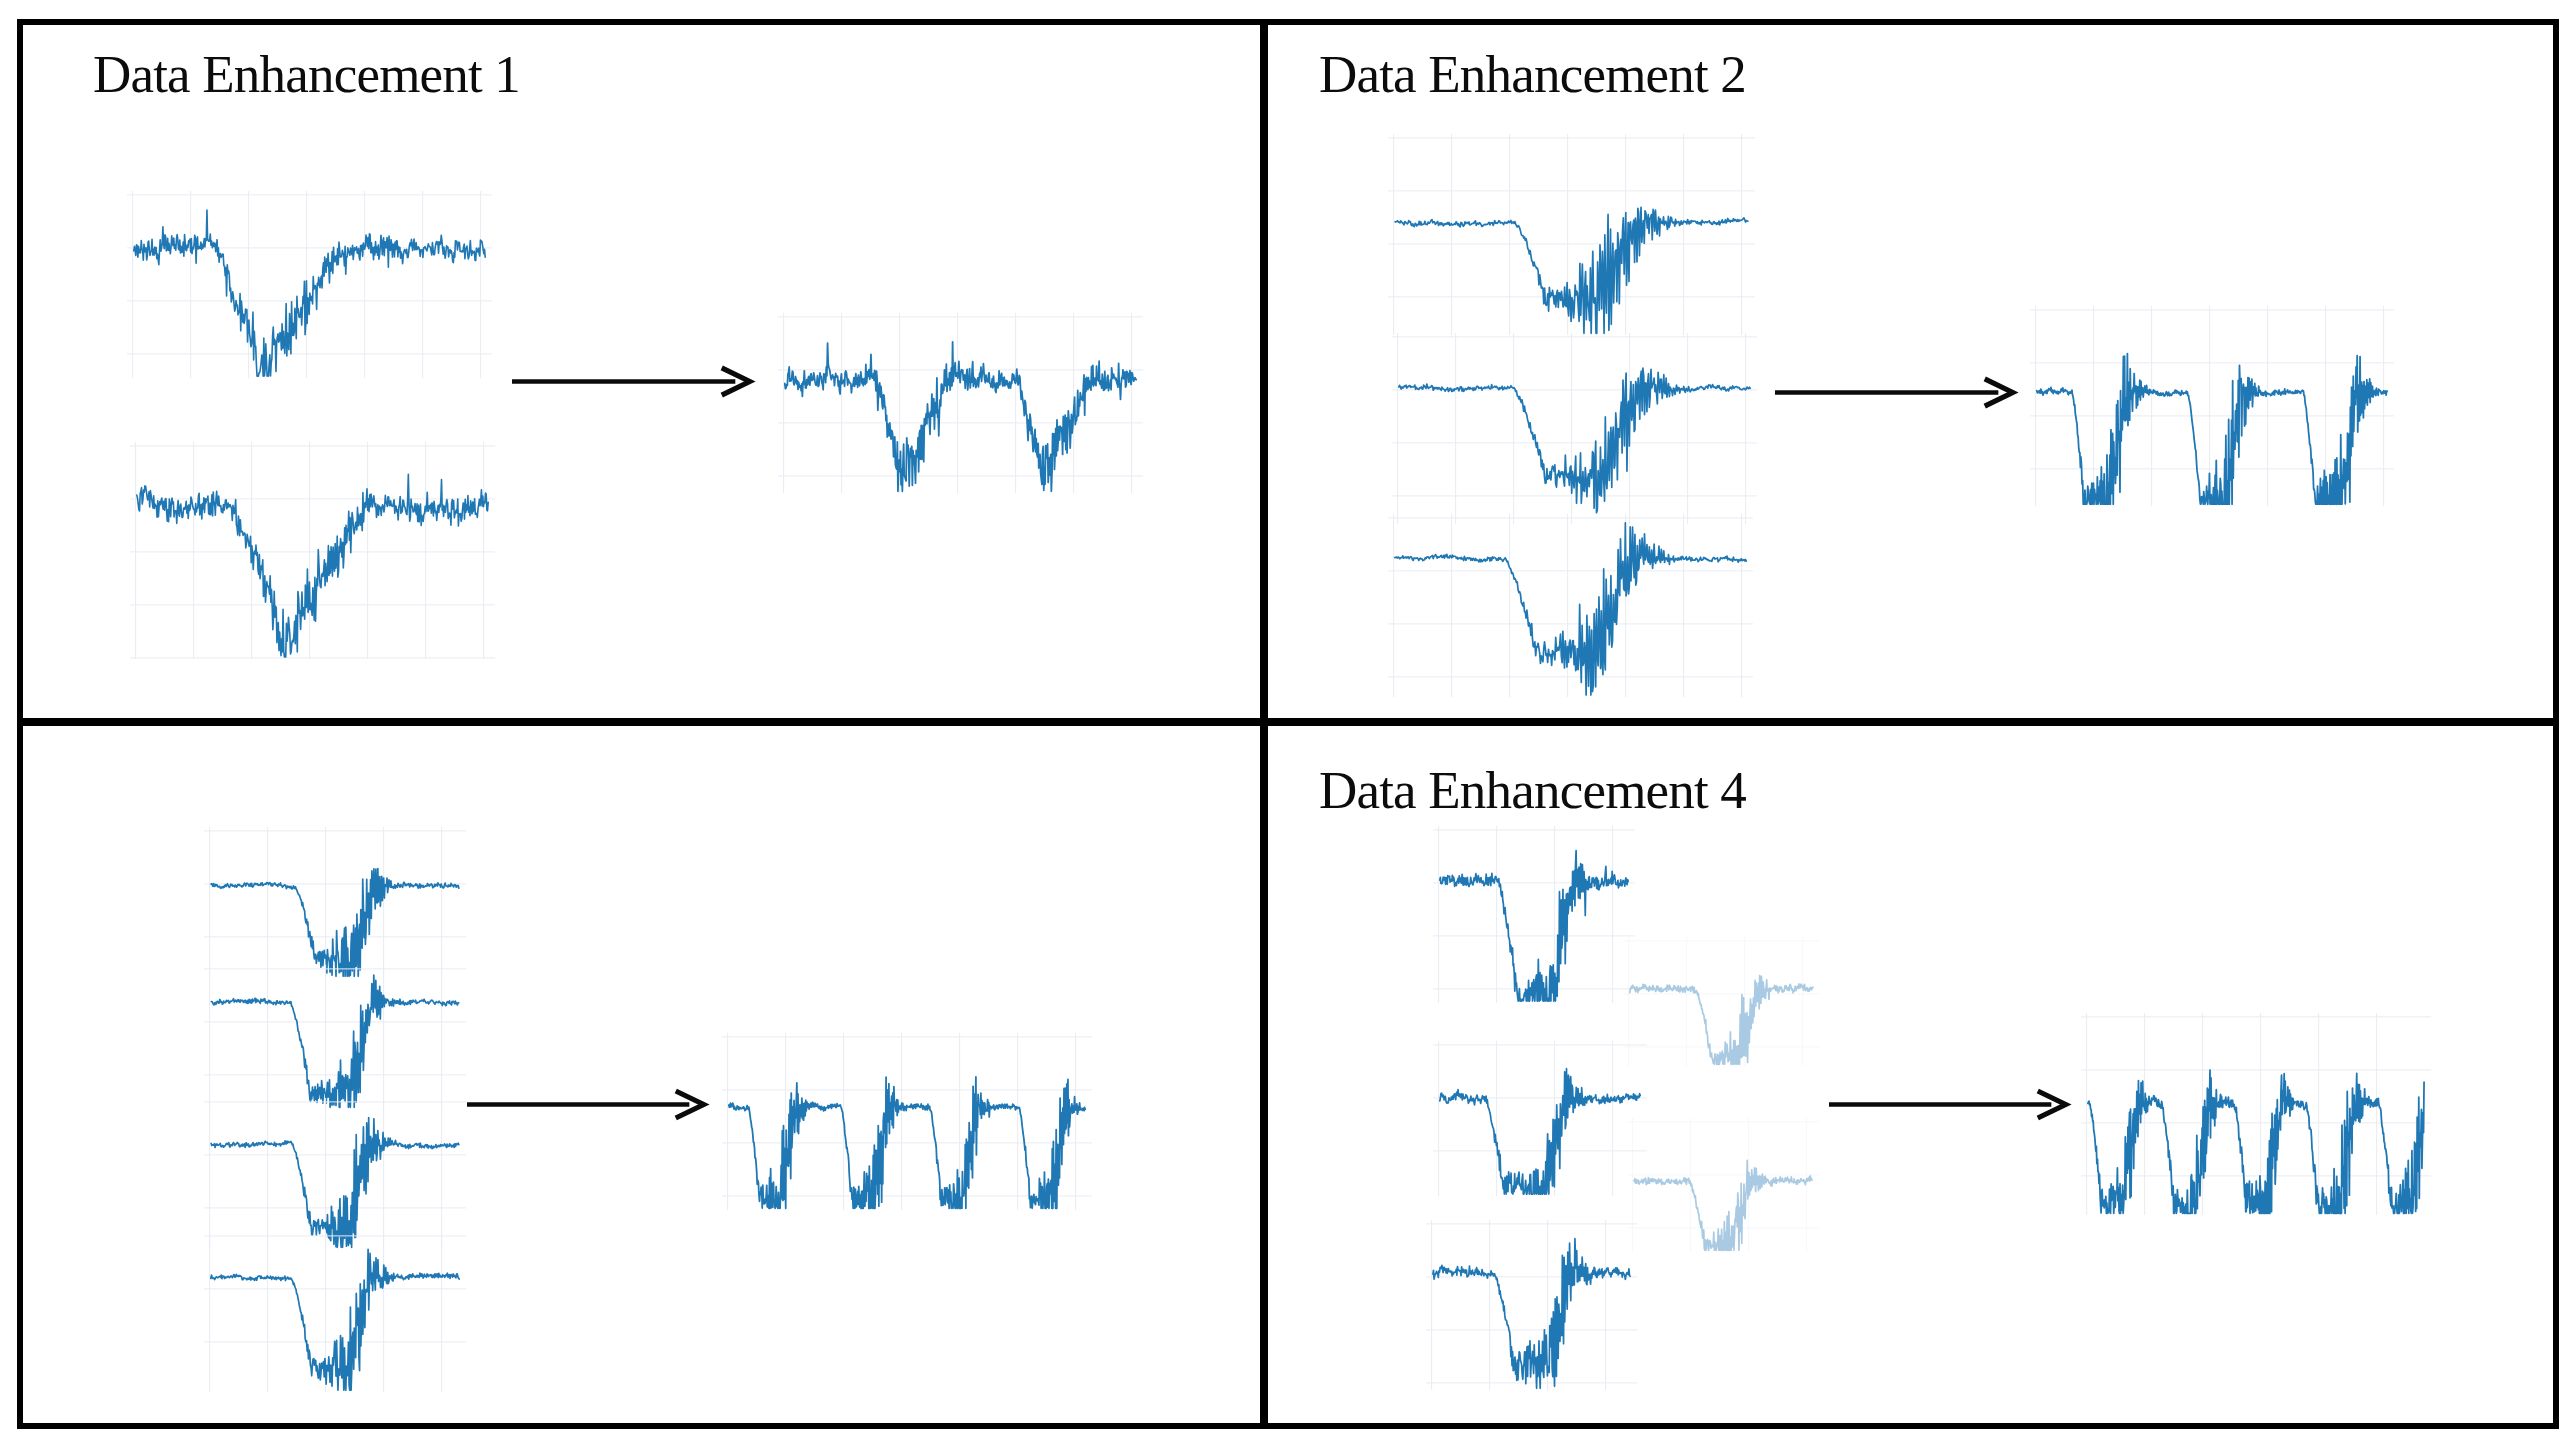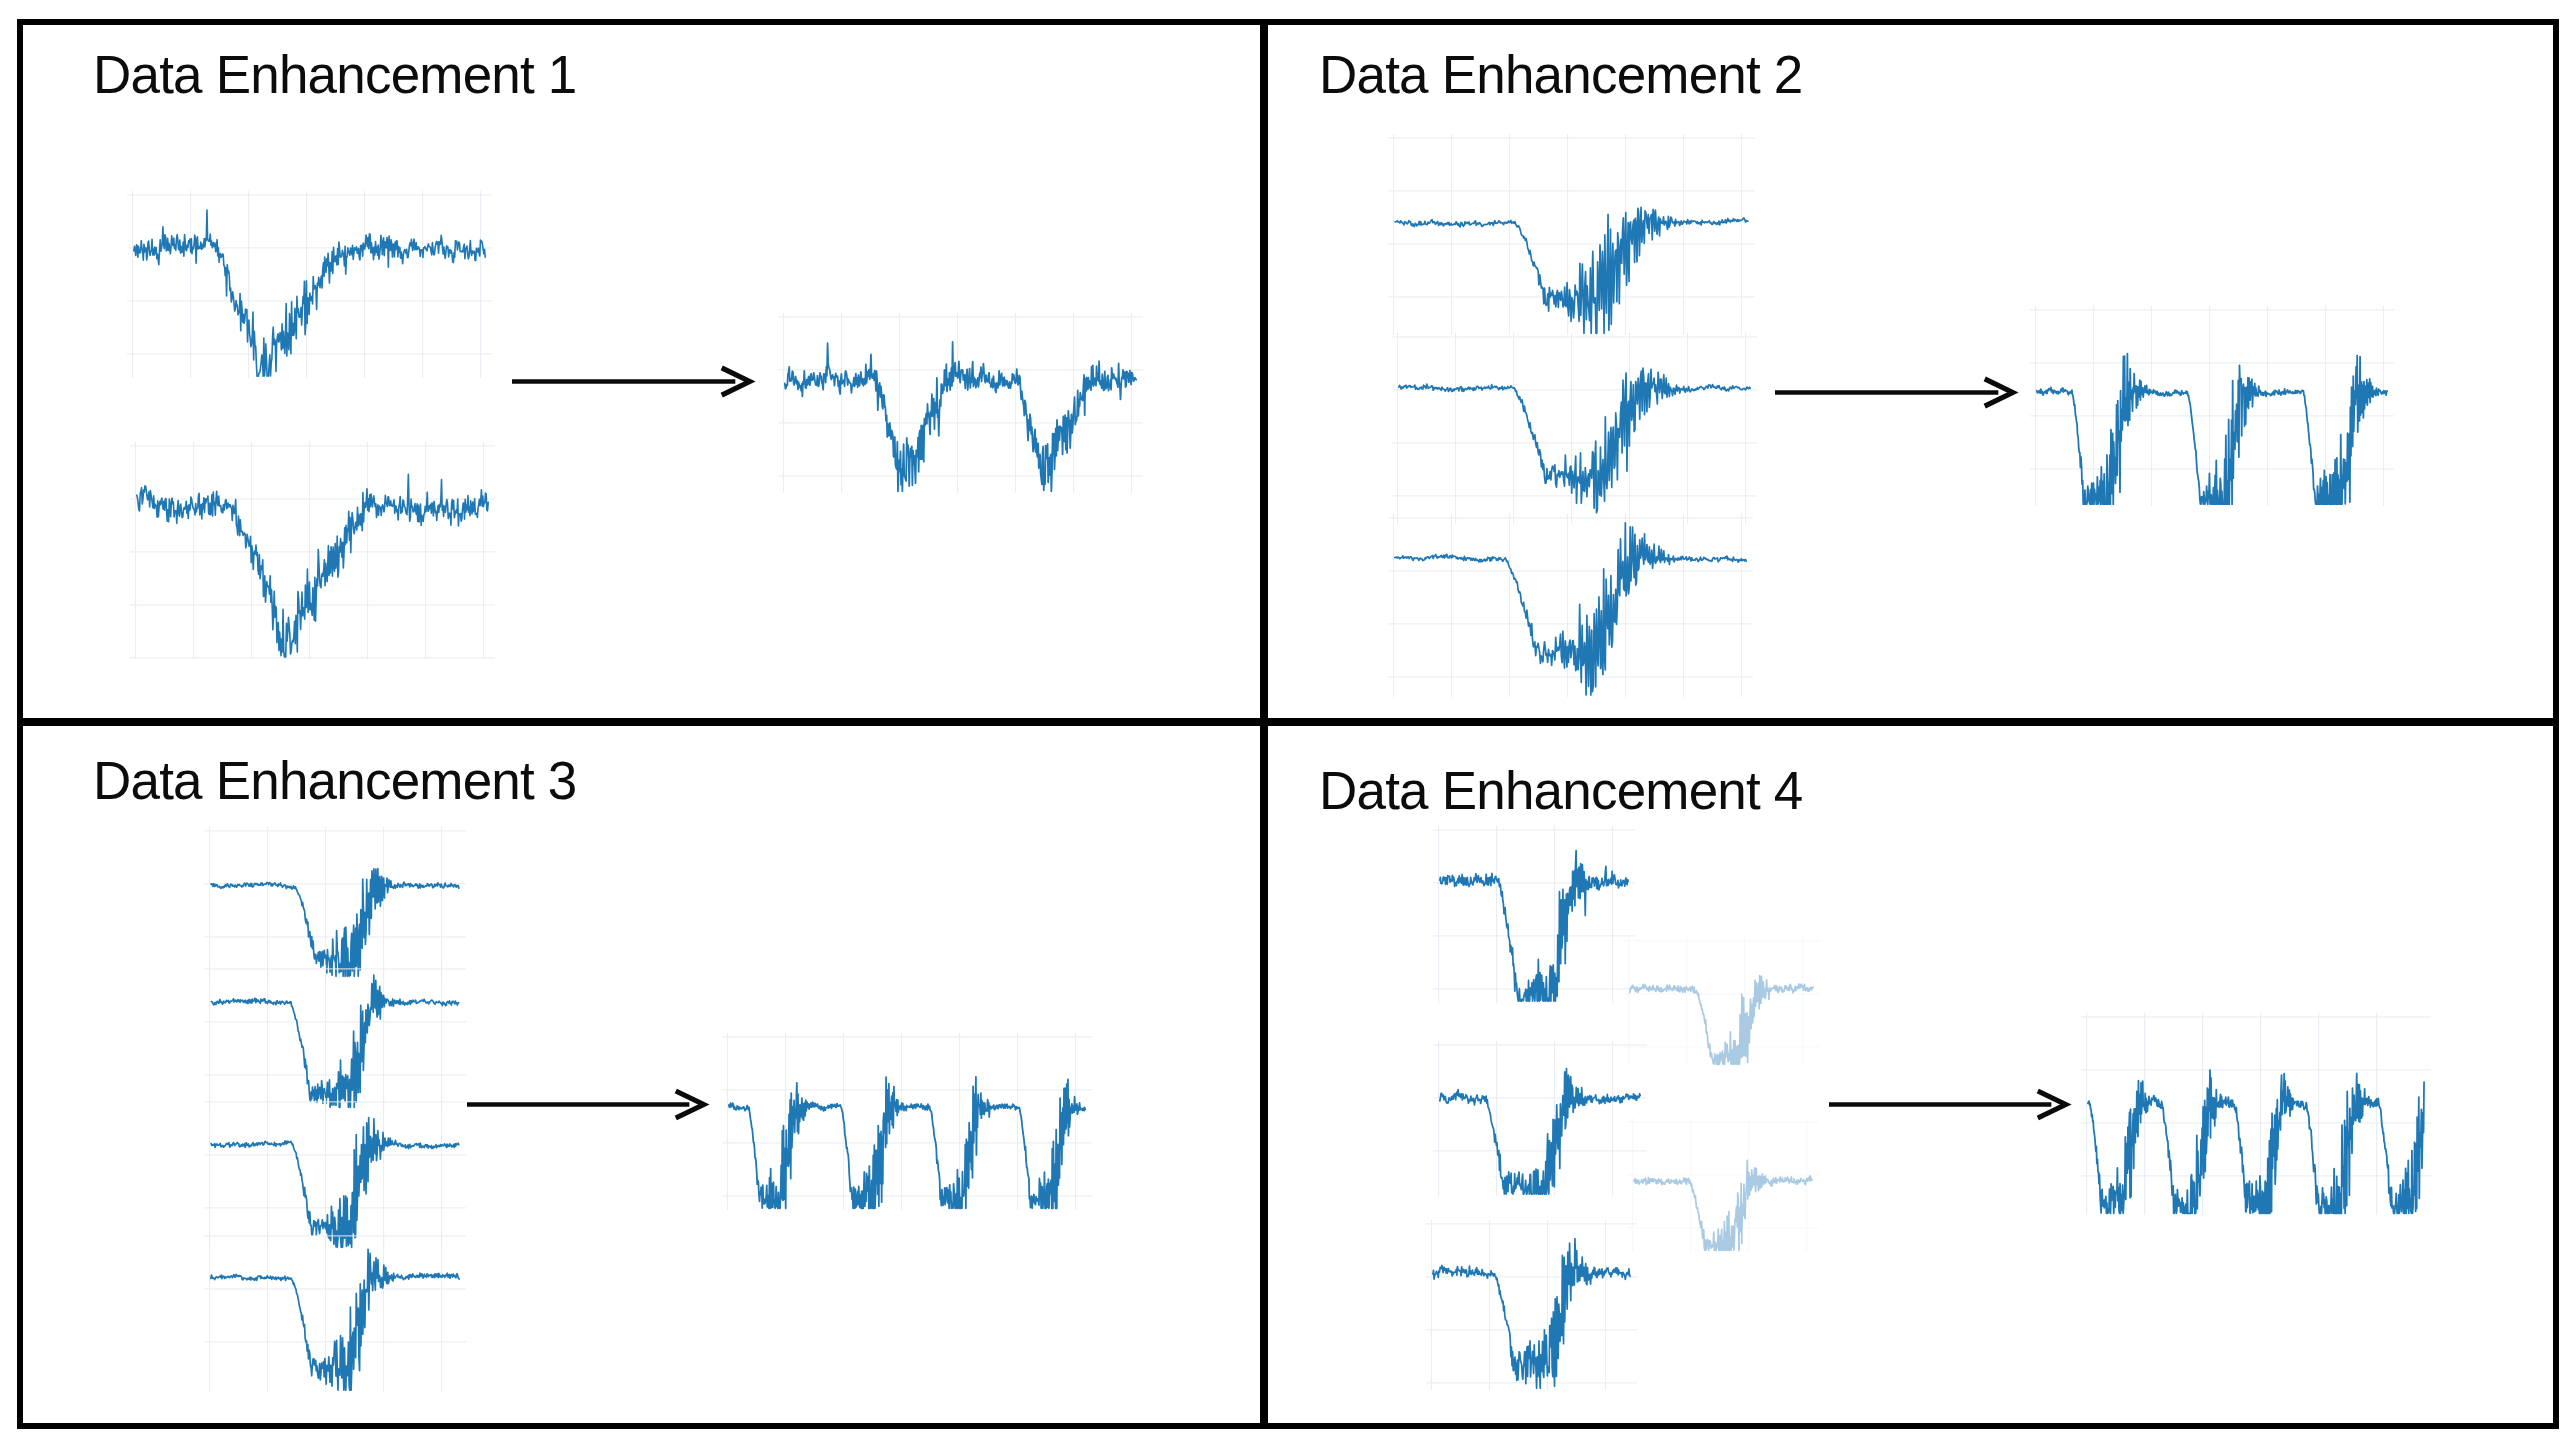--- a/index.html
+++ b/index.html
@@ -4,21 +4,21 @@
 <style>
   html,body{margin:0;padding:0;background:#ffffff;}
   .page{position:relative;width:2576px;height:1448px;background:#ffffff;overflow:hidden;
         font-family:"Liberation Serif","DejaVu Serif",serif;}
   .frame{position:absolute;left:17px;top:18.7px;width:2542px;height:1410px;
          border:6.8px solid var(--frame,#000);box-sizing:border-box;}
   .divider-v{position:absolute;left:1260px;top:18.7px;width:7.6px;height:1410px;background:var(--frame,#000);}
   .divider-h{position:absolute;left:17px;top:718px;width:2542px;height:7.6px;background:var(--frame,#000);}
   .panel{position:absolute;inset:0;}
   .panel-title{position:absolute;margin:0;font-weight:normal;
-               font-family:Liberation Sans, sans-serif;
+               font-family:Liberation Serif, serif;
                font-size:53px;line-height:1;letter-spacing:-0.8px;color:var(--ink,#0c0c0c);white-space:nowrap;}
   .pt1{left:93px;top:48px}
   .pt2{left:1319px;top:48px}
   .pt3{left:93px;top:754px}
   .pt4{left:1319px;top:764px}
   .wave{position:absolute;
         background-image:linear-gradient(to right,var(--grid,#e8ebf2) 0.8px,transparent 0.8px),
                          linear-gradient(to bottom,var(--grid,#e8ebf2) 0.8px,transparent 0.8px);
         background-size:58px 53px;background-position:5.1px 3.4px;}
   .wave svg{display:block;}
@@ -75,21 +75,20 @@
         <svg viewBox="0 0 428 235" width="100%" height="100%">
           <path d="M8.0,99.5L8.7,102.0L9.3,101.3L10.0,100.1L10.7,101.6L11.3,99.4L12.0,102.5L12.7,97.8L13.3,98.9L14.0,102.5L14.7,101.0L15.3,104.8L16.0,101.9L16.7,101.3L17.3,101.7L18.0,100.0L18.6,102.1L19.3,99.3L20.0,102.8L20.6,98.8L21.3,99.7L22.0,97.1L22.6,97.8L23.3,97.7L24.0,99.2L24.6,95.6L25.3,101.0L26.0,98.7L26.6,98.8L27.3,102.9L28.0,100.4L28.6,99.1L29.3,100.0L30.0,101.6L30.6,100.5L31.3,102.6L32.0,101.4L32.6,100.3L33.3,103.3L34.0,100.8L34.6,101.9L35.3,101.6L36.0,100.2L36.6,97.6L37.3,99.7L38.0,96.9L38.6,96.3L39.3,101.3L39.9,100.0L40.6,100.0L41.3,98.3L41.9,98.8L42.6,99.8L43.3,99.6L43.9,100.3L44.6,103.3L45.3,104.2L45.9,101.3L46.6,102.2L47.3,101.0L47.9,102.2L48.6,100.8L49.3,98.9L49.9,104.1L50.6,106.3L51.3,111.0L51.9,116.7L52.6,115.9L53.3,126.9L53.9,130.0L54.6,135.1L55.3,138.8L55.9,151.3L56.6,153.7L57.3,167.1L57.9,172.2L58.6,172.0L59.3,189.7L59.9,177.4L60.6,188.2L61.2,209.2L61.9,205.2L62.6,233.0L63.2,230.2L63.9,233.0L64.6,216.3L65.2,233.0L65.9,233.0L66.6,233.0L67.2,230.2L67.9,211.8L68.6,218.5L69.2,226.9L69.9,231.3L70.6,233.0L71.2,215.9L71.9,233.0L72.6,208.3L73.2,232.8L73.9,225.2L74.6,208.3L75.2,233.0L75.9,215.6L76.6,224.5L77.2,221.1L77.9,233.0L78.6,233.0L79.2,200.8L79.9,231.7L80.5,232.6L81.2,213.0L81.9,229.6L82.5,205.3L83.2,233.0L83.9,189.1L84.5,233.0L85.2,206.1L85.9,221.9L86.5,233.0L87.2,197.4L87.9,233.0L88.5,233.0L89.2,233.0L89.9,233.0L90.5,175.1L91.2,233.0L91.9,207.6L92.5,233.0L93.2,208.1L93.9,175.3L94.5,233.0L95.2,145.4L95.9,220.4L96.5,177.5L97.2,149.7L97.9,233.0L98.5,159.8L99.2,194.6L99.9,178.3L100.5,208.6L101.2,188.5L101.8,116.1L102.5,198.7L103.2,111.1L103.8,155.3L104.5,147.1L105.2,162.6L105.8,218.8L106.5,99.3L107.2,158.7L107.8,121.7L108.5,145.5L109.2,118.5L109.8,59.2L110.5,133.6L111.2,59.0L111.8,135.1L112.5,107.6L113.2,109.0L113.8,133.9L114.5,55.9L115.2,140.3L115.8,89.5L116.5,103.2L117.2,134.2L117.8,73.7L118.5,109.1L119.2,98.9L119.8,105.4L120.5,123.5L121.2,96.1L121.8,103.4L122.5,79.4L123.1,100.7L123.8,96.1L124.5,93.9L125.1,119.8L125.8,94.6L126.5,116.5L127.1,102.2L127.8,95.0L128.5,106.8L129.1,87.2L129.8,110.5L130.5,88.5L131.1,104.0L131.8,101.7L132.5,95.9L133.1,107.0L133.8,100.4L134.5,99.4L135.1,94.0L135.8,101.5L136.5,98.8L137.1,93.4L137.8,102.7L138.5,99.1L139.1,99.6L139.8,104.3L140.5,97.9L141.1,102.0L141.8,98.8L142.4,101.6L143.1,100.9L143.8,102.3L144.4,102.6L145.1,98.6L145.8,101.6L146.4,99.5L147.1,100.1L147.8,100.4L148.4,103.4L149.1,100.9L149.8,100.5L150.4,104.7L151.1,102.4L151.8,103.0L152.4,105.0L153.1,104.2L153.8,102.2L154.4,104.9L155.1,103.4L155.8,104.1L156.4,102.2L157.1,104.4L157.8,105.8L158.4,105.6L159.1,104.2L159.8,101.8L160.4,100.8L161.1,103.3L161.8,105.3L162.4,102.3L163.1,101.4L163.7,104.8L164.4,105.4L165.1,103.5L165.7,104.3L166.4,105.0L167.1,103.6L167.7,102.5L168.4,101.7L169.1,102.4L169.7,102.2L170.4,99.2L171.1,98.8L171.7,102.1L172.4,99.4L173.1,101.9L173.7,100.5L174.4,101.4L175.1,103.0L175.7,101.5L176.4,104.1L177.1,104.9L177.7,104.1L178.4,99.5L179.1,102.3L179.7,102.4L180.4,103.4L181.1,101.8L181.7,102.0L182.4,102.1L183.1,102.5L183.7,100.1L184.4,102.8L185.0,100.8L185.7,105.4L186.4,105.0L187.0,110.0L187.7,112.6L188.4,115.7L189.0,120.9L189.7,127.3L190.4,134.0L191.0,138.4L191.7,144.2L192.4,149.7L193.0,156.4L193.7,162.0L194.4,168.5L195.0,169.5L195.7,182.1L196.4,193.2L197.0,197.4L197.7,202.5L198.4,206.0L199.0,212.6L199.7,227.2L200.4,233.0L201.0,233.0L201.7,224.3L202.4,224.1L203.0,225.5L203.7,233.0L204.3,218.2L205.0,226.0L205.7,233.0L206.3,227.5L207.0,228.7L207.7,211.8L208.3,229.5L209.0,233.0L209.7,217.7L210.3,225.6L211.0,196.6L211.7,233.0L212.3,225.1L213.0,221.6L213.7,233.0L214.3,233.0L215.0,233.0L215.7,213.4L216.3,233.0L217.0,233.0L217.7,199.1L218.3,233.0L219.0,181.6L219.7,233.0L220.3,216.4L221.0,225.1L221.7,233.0L222.3,232.2L223.0,233.0L223.7,202.5L224.3,208.6L225.0,233.0L225.6,217.5L226.3,233.0L227.0,232.8L227.6,233.0L228.3,233.0L229.0,179.9L229.6,233.0L230.3,152.2L231.0,233.0L231.6,233.0L232.3,205.0L233.0,233.0L233.6,133.3L234.3,233.0L235.0,180.4L235.6,204.7L236.3,198.2L237.0,134.3L237.6,233.0L238.3,87.7L239.0,202.3L239.6,151.6L240.3,148.6L241.0,168.2L241.6,123.4L242.3,148.4L243.0,115.3L243.6,159.1L244.3,159.8L244.9,87.3L245.6,177.6L246.3,69.7L246.9,89.7L247.6,87.3L248.3,85.4L248.9,152.6L249.6,98.1L250.3,97.3L250.9,91.8L251.6,98.4L252.3,141.1L252.9,95.9L253.6,138.7L254.3,95.5L254.9,111.9L255.6,118.2L256.3,84.1L256.9,120.3L257.6,84.7L258.3,103.3L258.9,110.7L259.6,89.3L260.3,104.0L260.9,86.0L261.6,118.3L262.3,100.2L262.9,95.0L263.6,103.4L264.3,91.0L264.9,105.6L265.6,96.2L266.2,102.4L266.9,105.4L267.6,101.9L268.2,105.8L268.9,94.1L269.6,101.5L270.2,99.7L270.9,99.5L271.6,104.1L272.2,101.9L272.9,104.6L273.6,101.8L274.2,105.0L274.9,104.9L275.6,101.7L276.2,101.6L276.9,100.1L277.6,106.3L278.2,101.8L278.9,102.6L279.6,103.2L280.2,102.8L280.9,103.7L281.6,103.3L282.2,103.7L282.9,105.3L283.6,104.8L284.2,103.5L284.9,102.1L285.6,104.1L286.2,100.7L286.9,100.2L287.5,104.3L288.2,99.0L288.9,100.8L289.5,99.9L290.2,100.1L290.9,102.3L291.5,102.6L292.2,103.6L292.9,98.7L293.5,102.9L294.2,102.0L294.9,104.6L295.5,101.2L296.2,103.2L296.9,102.0L297.5,100.5L298.2,103.1L298.9,102.9L299.5,97.4L300.2,103.5L300.9,101.6L301.5,100.4L302.2,100.4L302.9,98.5L303.5,101.7L304.2,102.0L304.9,100.9L305.5,99.7L306.2,101.9L306.8,101.7L307.5,102.2L308.2,100.9L308.8,101.4L309.5,102.8L310.2,101.4L310.8,101.9L311.5,102.6L312.2,99.1L312.8,102.2L313.5,100.0L314.2,102.2L314.8,99.4L315.5,100.4L316.2,100.1L316.8,101.7L317.5,100.9L318.2,102.6L318.8,100.6L319.5,100.1L320.2,98.9L320.8,99.5L321.5,99.7L322.2,105.2L322.8,105.2L323.5,113.7L324.2,117.7L324.8,119.9L325.5,129.6L326.2,136.5L326.8,138.2L327.5,147.7L328.1,153.1L328.8,162.3L329.5,163.2L330.1,168.4L330.8,184.6L331.5,180.0L332.1,186.9L332.8,194.9L333.5,215.3L334.1,215.3L334.8,219.4L335.5,230.2L336.1,233.0L336.8,233.0L337.5,233.0L338.1,211.6L338.8,233.0L339.5,221.3L340.1,233.0L340.8,229.3L341.5,202.7L342.1,233.0L342.8,213.1L343.5,233.0L344.1,233.0L344.8,205.3L345.5,233.0L346.1,193.2L346.8,233.0L347.5,233.0L348.1,200.5L348.8,233.0L349.4,207.6L350.1,233.0L350.8,222.7L351.4,232.5L352.1,233.0L352.8,198.2L353.4,233.0L354.1,214.3L354.8,233.0L355.4,198.3L356.1,233.0L356.8,233.0L357.4,196.3L358.1,233.0L358.8,180.6L359.4,231.7L360.1,233.0L360.8,178.4L361.4,233.0L362.1,198.5L362.8,213.2L363.4,233.0L364.1,204.0L364.8,233.0L365.4,151.1L366.1,233.0L366.8,233.0L367.4,206.4L368.1,197.5L368.7,180.0L369.4,214.4L370.1,180.6L370.7,232.5L371.4,195.9L372.1,184.0L372.7,206.1L373.4,149.3L374.1,203.9L374.7,194.4L375.4,150.7L376.1,230.5L376.7,118.8L377.4,176.0L378.1,95.4L378.7,155.7L379.4,165.1L380.1,82.3L380.7,147.3L381.4,107.0L382.1,99.3L382.7,115.8L383.4,71.6L384.1,107.5L384.7,58.2L385.4,148.1L386.1,102.8L386.7,93.1L387.4,135.0L388.1,59.4L388.7,128.2L389.4,93.8L390.0,89.4L390.7,125.4L391.4,93.7L392.0,131.3L392.7,88.8L393.4,120.8L394.0,101.7L394.7,94.3L395.4,113.4L396.0,86.6L396.7,116.4L397.4,90.7L398.0,101.5L398.7,107.5L399.4,85.5L400.0,113.3L400.7,90.1L401.4,101.1L402.0,106.3L402.7,94.3L403.4,107.0L404.0,99.6L404.7,104.1L405.4,101.5L406.0,99.0L406.7,105.4L407.4,96.6L408.0,101.9L408.7,102.2L409.4,104.9L410.0,97.8L410.7,98.8L411.3,99.5L412.0,99.5L412.7,101.8L413.3,103.3L414.0,102.4L414.7,101.0L415.3,102.8L416.0,99.6L416.7,102.3L417.3,102.0L418.0,99.7L418.7,104.6L419.3,100.9L420.0,100.1" fill="none" stroke="var(--trace)" stroke-width="2.1" stroke-linejoin="round" stroke-linecap="round"></path>
         </svg>
       </div>
       <svg class="arrow" width="242" height="41" style="left: 1775px; top: 372px;" viewBox="0 0 285 48">
         <line x1="0" y1="24" x2="263" y2="24" stroke="var(--arrow)" stroke-width="5.5"></line>
         <polyline points="247,8 280,24 247,40" fill="none" stroke="var(--arrow)" stroke-width="6" stroke-linejoin="miter" stroke-linecap="butt"></polyline>
       </svg>
     </section>
   <section class="panel">
-    <h2 class="panel-title pt3">Data Enhancement 3</h2>
   <div class="wave" style="left: 204px; top: 827px; width: 262px; height: 151px;">
         <svg viewBox="0 0 308 178" width="100%" height="100%">
           <path d="M8.0,67.3L8.8,66.9L9.5,69.0L10.3,70.0L11.1,66.8L11.9,69.9L12.6,69.8L13.4,67.7L14.2,69.2L14.9,68.1L15.7,70.1L16.5,70.7L17.2,70.2L18.0,69.9L18.8,71.8L19.6,72.2L20.3,70.9L21.1,70.4L21.9,71.8L22.6,70.1L23.4,70.9L24.2,68.7L24.9,68.1L25.7,70.1L26.5,68.7L27.3,66.8L28.0,68.9L28.8,70.4L29.6,71.2L30.3,69.5L31.1,67.2L31.9,68.9L32.7,68.0L33.4,69.6L34.2,69.5L35.0,68.9L35.7,70.6L36.5,68.6L37.3,69.4L38.0,71.0L38.8,69.4L39.6,67.7L40.4,68.6L41.1,67.7L41.9,69.0L42.7,69.1L43.4,69.3L44.2,70.7L45.0,69.2L45.8,69.7L46.5,67.8L47.3,66.1L48.1,67.2L48.8,69.5L49.6,66.5L50.4,66.3L51.1,66.7L51.9,68.0L52.7,69.7L53.5,68.8L54.2,66.6L55.0,69.9L55.8,66.5L56.5,70.5L57.3,70.6L58.1,69.4L58.8,67.1L59.6,66.3L60.4,67.5L61.2,66.9L61.9,67.8L62.7,66.9L63.5,68.7L64.2,68.6L65.0,68.1L65.8,68.7L66.6,66.2L67.3,68.0L68.1,65.8L68.9,69.0L69.6,68.3L70.4,67.5L71.2,67.4L71.9,66.9L72.7,67.5L73.5,65.6L74.3,65.4L75.0,66.2L75.8,67.8L76.6,65.7L77.3,65.6L78.1,66.8L78.9,69.4L79.7,67.0L80.4,69.5L81.2,67.7L82.0,67.4L82.7,66.0L83.5,66.3L84.3,68.1L85.0,68.7L85.8,68.3L86.6,70.1L87.4,67.2L88.1,68.3L88.9,68.2L89.7,65.9L90.4,68.9L91.2,68.7L92.0,71.1L92.7,69.8L93.5,69.8L94.3,68.2L95.1,68.4L95.8,68.6L96.6,72.7L97.4,71.3L98.1,69.6L98.9,71.1L99.7,70.0L100.5,70.7L101.2,71.9L102.0,70.0L102.8,71.8L103.5,73.2L104.3,72.1L105.1,69.3L105.8,71.1L106.6,72.5L107.4,70.5L108.2,73.1L108.9,74.0L109.7,76.5L110.5,78.6L111.2,79.9L112.0,80.1L112.8,82.9L113.6,85.4L114.3,86.9L115.1,92.8L115.9,89.0L116.6,94.6L117.4,96.8L118.2,99.0L118.9,108.4L119.7,112.9L120.5,108.6L121.3,115.5L122.0,112.0L122.8,129.5L123.6,125.6L124.3,123.4L125.1,132.7L125.9,141.1L126.6,129.1L127.4,143.3L128.2,134.5L129.0,149.4L129.7,155.6L130.5,150.2L131.3,150.0L132.0,160.9L132.8,155.4L133.6,152.1L134.4,147.7L135.1,158.1L135.9,146.9L136.7,147.5L137.4,165.3L138.2,155.5L139.0,146.9L139.7,163.4L140.5,152.6L141.3,145.4L142.1,154.3L142.8,151.0L143.6,155.1L144.4,172.0L145.1,144.5L145.9,156.3L146.7,153.9L147.5,161.2L148.2,171.2L149.0,157.0L149.8,151.8L150.5,174.7L151.3,132.1L152.1,154.5L152.8,154.5L153.6,157.8L154.4,152.0L155.2,176.0L155.9,122.0L156.7,144.9L157.5,148.1L158.2,157.4L159.0,171.8L159.8,170.5L160.5,161.1L161.3,170.3L162.1,133.4L162.9,131.0L163.6,176.0L164.4,136.6L165.2,119.3L165.9,176.0L166.7,117.9L167.5,140.5L168.3,176.0L169.0,142.7L169.8,172.2L170.6,176.0L171.3,159.9L172.1,174.8L172.9,139.2L173.6,125.4L174.4,169.7L175.2,137.5L176.0,115.6L176.7,176.0L177.5,151.3L178.3,119.2L179.0,164.3L179.8,102.6L180.6,132.7L181.4,176.0L182.1,125.1L182.9,114.7L183.7,168.6L184.4,97.5L185.2,123.6L186.0,142.9L186.7,61.5L187.5,94.6L188.3,130.5L189.1,100.5L189.8,138.5L190.6,123.1L191.4,61.7L192.1,106.9L192.9,91.7L193.7,78.0L194.4,126.6L195.2,95.1L196.0,61.9L196.8,107.8L197.5,51.8L198.3,79.4L199.1,82.5L199.8,49.4L200.6,65.2L201.4,96.5L202.2,49.7L202.9,86.4L203.7,89.5L204.5,49.0L205.2,88.3L206.0,62.3L206.8,58.5L207.5,93.5L208.3,78.4L209.1,58.3L209.9,86.8L210.6,63.2L211.4,60.2L212.2,83.8L212.9,68.1L213.7,68.6L214.5,70.1L215.3,60.1L216.0,77.4L216.8,70.5L217.6,62.3L218.3,67.5L219.1,70.9L219.9,63.4L220.6,70.9L221.4,71.3L222.2,70.2L223.0,72.2L223.7,70.8L224.5,68.1L225.3,72.1L226.0,69.1L226.8,70.0L227.6,70.8L228.3,66.4L229.1,68.7L229.9,68.4L230.7,70.9L231.4,67.8L232.2,69.2L233.0,69.7L233.7,71.3L234.5,66.4L235.3,65.1L236.1,66.2L236.8,69.2L237.6,67.6L238.4,68.9L239.1,67.5L239.9,68.0L240.7,66.7L241.4,68.8L242.2,70.6L243.0,66.8L243.8,69.4L244.5,68.0L245.3,69.1L246.1,70.4L246.8,69.6L247.6,68.7L248.4,68.7L249.2,67.0L249.9,68.8L250.7,67.7L251.5,70.0L252.2,72.2L253.0,69.8L253.8,67.1L254.5,71.9L255.3,68.4L256.1,69.8L256.9,70.6L257.6,68.8L258.4,71.1L259.2,70.3L259.9,70.2L260.7,69.4L261.5,69.6L262.2,69.8L263.0,66.6L263.8,67.7L264.6,69.2L265.3,69.7L266.1,67.9L266.9,68.2L267.6,67.2L268.4,68.0L269.2,71.6L270.0,70.2L270.7,70.6L271.5,67.5L272.3,69.6L273.0,67.9L273.8,67.5L274.6,69.6L275.3,65.9L276.1,68.1L276.9,68.1L277.7,68.0L278.4,70.9L279.2,67.2L280.0,69.6L280.7,70.9L281.5,71.9L282.3,71.4L283.1,68.3L283.8,66.1L284.6,69.2L285.4,69.5L286.1,69.8L286.9,70.6L287.7,68.4L288.4,69.9L289.2,68.6L290.0,70.0L290.8,66.5L291.5,69.0L292.3,69.2L293.1,68.4L293.8,70.6L294.6,69.2L295.4,67.8L296.1,68.5L296.9,70.9L297.7,69.1L298.5,70.2L299.2,68.9L300.0,72.2" fill="none" stroke="var(--trace)" stroke-width="2" stroke-linejoin="round" stroke-linecap="round"></path>
         </svg>
       </div>
       <div class="wave" style="left: 204px; top: 965px; width: 262px; height: 144px;">
         <svg viewBox="0 0 308 170" width="100%" height="100%">
           <path d="M8.0,43.2L8.8,43.2L9.5,44.5L10.3,46.1L11.1,47.1L11.9,44.7L12.6,44.2L13.4,46.5L14.2,44.7L14.9,43.0L15.7,43.2L16.5,45.0L17.2,45.1L18.0,40.7L18.8,42.2L19.6,44.2L20.3,43.7L21.1,46.2L21.9,45.2L22.6,42.7L23.4,44.1L24.2,44.4L24.9,44.1L25.7,41.8L26.5,42.5L27.3,42.8L28.0,41.9L28.8,44.5L29.6,45.0L30.3,42.7L31.1,42.8L31.9,42.9L32.7,41.9L33.4,41.4L34.2,39.8L35.0,43.7L35.7,42.7L36.5,41.6L37.3,42.9L38.0,43.4L38.8,41.3L39.6,43.0L40.4,41.0L41.1,42.8L41.9,44.1L42.7,41.3L43.4,42.4L44.2,42.0L45.0,41.7L45.8,44.1L46.5,44.2L47.3,42.1L48.1,41.6L48.8,44.3L49.6,42.6L50.4,45.4L51.1,41.8L51.9,44.9L52.7,40.5L53.5,41.1L54.2,44.6L55.0,41.5L55.8,44.9L56.5,40.3L57.3,43.1L58.1,42.1L58.8,41.5L59.6,39.2L60.4,44.3L61.2,40.1L61.9,43.3L62.7,41.4L63.5,41.7L64.2,43.2L65.0,43.7L65.8,45.4L66.6,40.3L67.3,42.6L68.1,42.7L68.9,41.0L69.6,42.3L70.4,39.8L71.2,40.2L71.9,44.8L72.7,43.6L73.5,43.4L74.3,45.5L75.0,43.5L75.8,41.7L76.6,42.3L77.3,44.5L78.1,42.7L78.9,44.9L79.7,44.6L80.4,44.8L81.2,46.5L82.0,43.9L82.7,44.8L83.5,44.6L84.3,46.8L85.0,42.8L85.8,42.2L86.6,45.0L87.4,45.0L88.1,44.9L88.9,42.8L89.7,46.1L90.4,44.9L91.2,43.1L92.0,43.0L92.7,43.9L93.5,44.1L94.3,46.4L95.1,45.6L95.8,44.8L96.6,42.6L97.4,43.1L98.1,45.1L98.9,44.7L99.7,44.8L100.5,43.6L101.2,44.9L102.0,43.3L102.8,48.7L103.5,48.9L104.3,51.3L105.1,54.5L105.8,56.8L106.6,59.5L107.4,64.2L108.2,64.2L108.9,65.8L109.7,71.9L110.5,78.3L111.2,78.7L112.0,84.0L112.8,89.2L113.6,87.7L114.3,92.4L115.1,97.1L115.9,96.0L116.6,98.8L117.4,108.2L118.2,120.5L118.9,111.0L119.7,122.6L120.5,118.7L121.3,140.2L122.0,138.1L122.8,136.3L123.6,148.8L124.3,158.1L125.1,161.0L125.9,149.8L126.6,158.1L127.4,144.1L128.2,154.1L129.0,147.7L129.7,160.5L130.5,143.6L131.3,158.3L132.0,147.7L132.8,162.3L133.6,140.7L134.4,157.3L135.1,151.0L135.9,144.5L136.7,147.4L137.4,158.0L138.2,136.4L139.0,145.4L139.7,163.2L140.5,147.2L141.3,145.9L142.1,150.8L142.8,152.0L143.6,163.0L144.4,148.9L145.1,138.5L145.9,156.1L146.7,146.4L147.5,135.7L148.2,168.0L149.0,151.6L149.8,154.8L150.5,165.5L151.3,145.9L152.1,152.0L152.8,165.2L153.6,144.5L154.4,147.5L155.2,165.9L155.9,140.1L156.7,141.5L157.5,145.6L158.2,126.0L159.0,168.0L159.8,168.0L160.5,112.3L161.3,158.3L162.1,147.4L162.9,130.9L163.6,157.9L164.4,132.8L165.2,146.2L165.9,161.1L166.7,129.5L167.5,145.6L168.3,144.5L169.0,131.0L169.8,168.0L170.6,161.8L171.3,135.0L172.1,168.0L172.9,138.3L173.6,111.0L174.4,147.7L175.2,129.2L176.0,78.1L176.7,168.0L177.5,91.2L178.3,105.4L179.0,161.9L179.8,117.5L180.6,91.4L181.4,150.8L182.1,104.4L182.9,117.9L183.7,150.4L184.4,47.6L185.2,114.4L186.0,101.2L186.7,54.5L187.5,124.3L188.3,96.9L189.1,68.1L189.8,91.7L190.6,52.8L191.4,64.4L192.1,80.3L192.9,46.4L193.7,54.8L194.4,71.5L195.2,63.1L196.0,50.3L196.8,52.5L197.5,22.0L198.3,28.1L199.1,55.9L199.8,11.9L200.6,37.6L201.4,50.6L202.2,18.2L202.9,51.3L203.7,61.5L204.5,29.8L205.2,58.6L206.0,47.1L206.8,25.3L207.5,63.8L208.3,32.6L209.1,37.3L209.9,50.2L210.6,36.3L211.4,35.8L212.2,49.1L212.9,39.4L213.7,43.8L214.5,44.7L215.3,40.4L216.0,40.6L216.8,41.8L217.6,43.2L218.3,47.9L219.1,46.2L219.9,43.1L220.6,48.1L221.4,44.6L222.2,40.1L223.0,48.7L223.7,42.8L224.5,41.6L225.3,44.9L226.0,45.4L226.8,42.4L227.6,44.9L228.3,42.1L229.1,44.5L229.9,46.3L230.7,40.4L231.4,46.5L232.2,44.4L233.0,43.8L233.7,45.8L234.5,42.9L235.3,46.0L236.1,47.3L236.8,44.7L237.6,45.0L238.4,46.6L239.1,46.6L239.9,44.0L240.7,45.8L241.4,43.9L242.2,42.2L243.0,46.5L243.8,42.0L244.5,44.2L245.3,44.1L246.1,41.5L246.8,43.1L247.6,43.3L248.4,43.2L249.2,41.5L249.9,45.1L250.7,45.4L251.5,44.1L252.2,44.3L253.0,44.3L253.8,42.9L254.5,42.5L255.3,42.6L256.1,41.7L256.9,41.5L257.6,42.2L258.4,42.8L259.2,40.4L259.9,42.6L260.7,42.9L261.5,44.8L262.2,44.8L263.0,44.6L263.8,43.5L264.6,46.0L265.3,44.7L266.1,43.5L266.9,42.7L267.6,41.6L268.4,41.5L269.2,42.1L270.0,43.4L270.7,44.2L271.5,45.9L272.3,46.1L273.0,44.2L273.8,43.3L274.6,44.0L275.3,44.2L276.1,44.5L276.9,42.7L277.7,43.8L278.4,44.5L279.2,45.6L280.0,45.0L280.7,47.9L281.5,43.7L282.3,46.0L283.1,44.8L283.8,46.3L284.6,47.9L285.4,47.5L286.1,43.8L286.9,43.3L287.7,43.4L288.4,44.9L289.2,42.4L290.0,45.7L290.8,45.4L291.5,47.2L292.3,42.9L293.1,43.5L293.8,43.1L294.6,44.4L295.4,45.8L296.1,42.5L296.9,45.6L297.7,44.7L298.5,47.2L299.2,44.9L300.0,44.5" fill="none" stroke="var(--trace)" stroke-width="2" stroke-linejoin="round" stroke-linecap="round"></path>
         </svg>
       </div>

